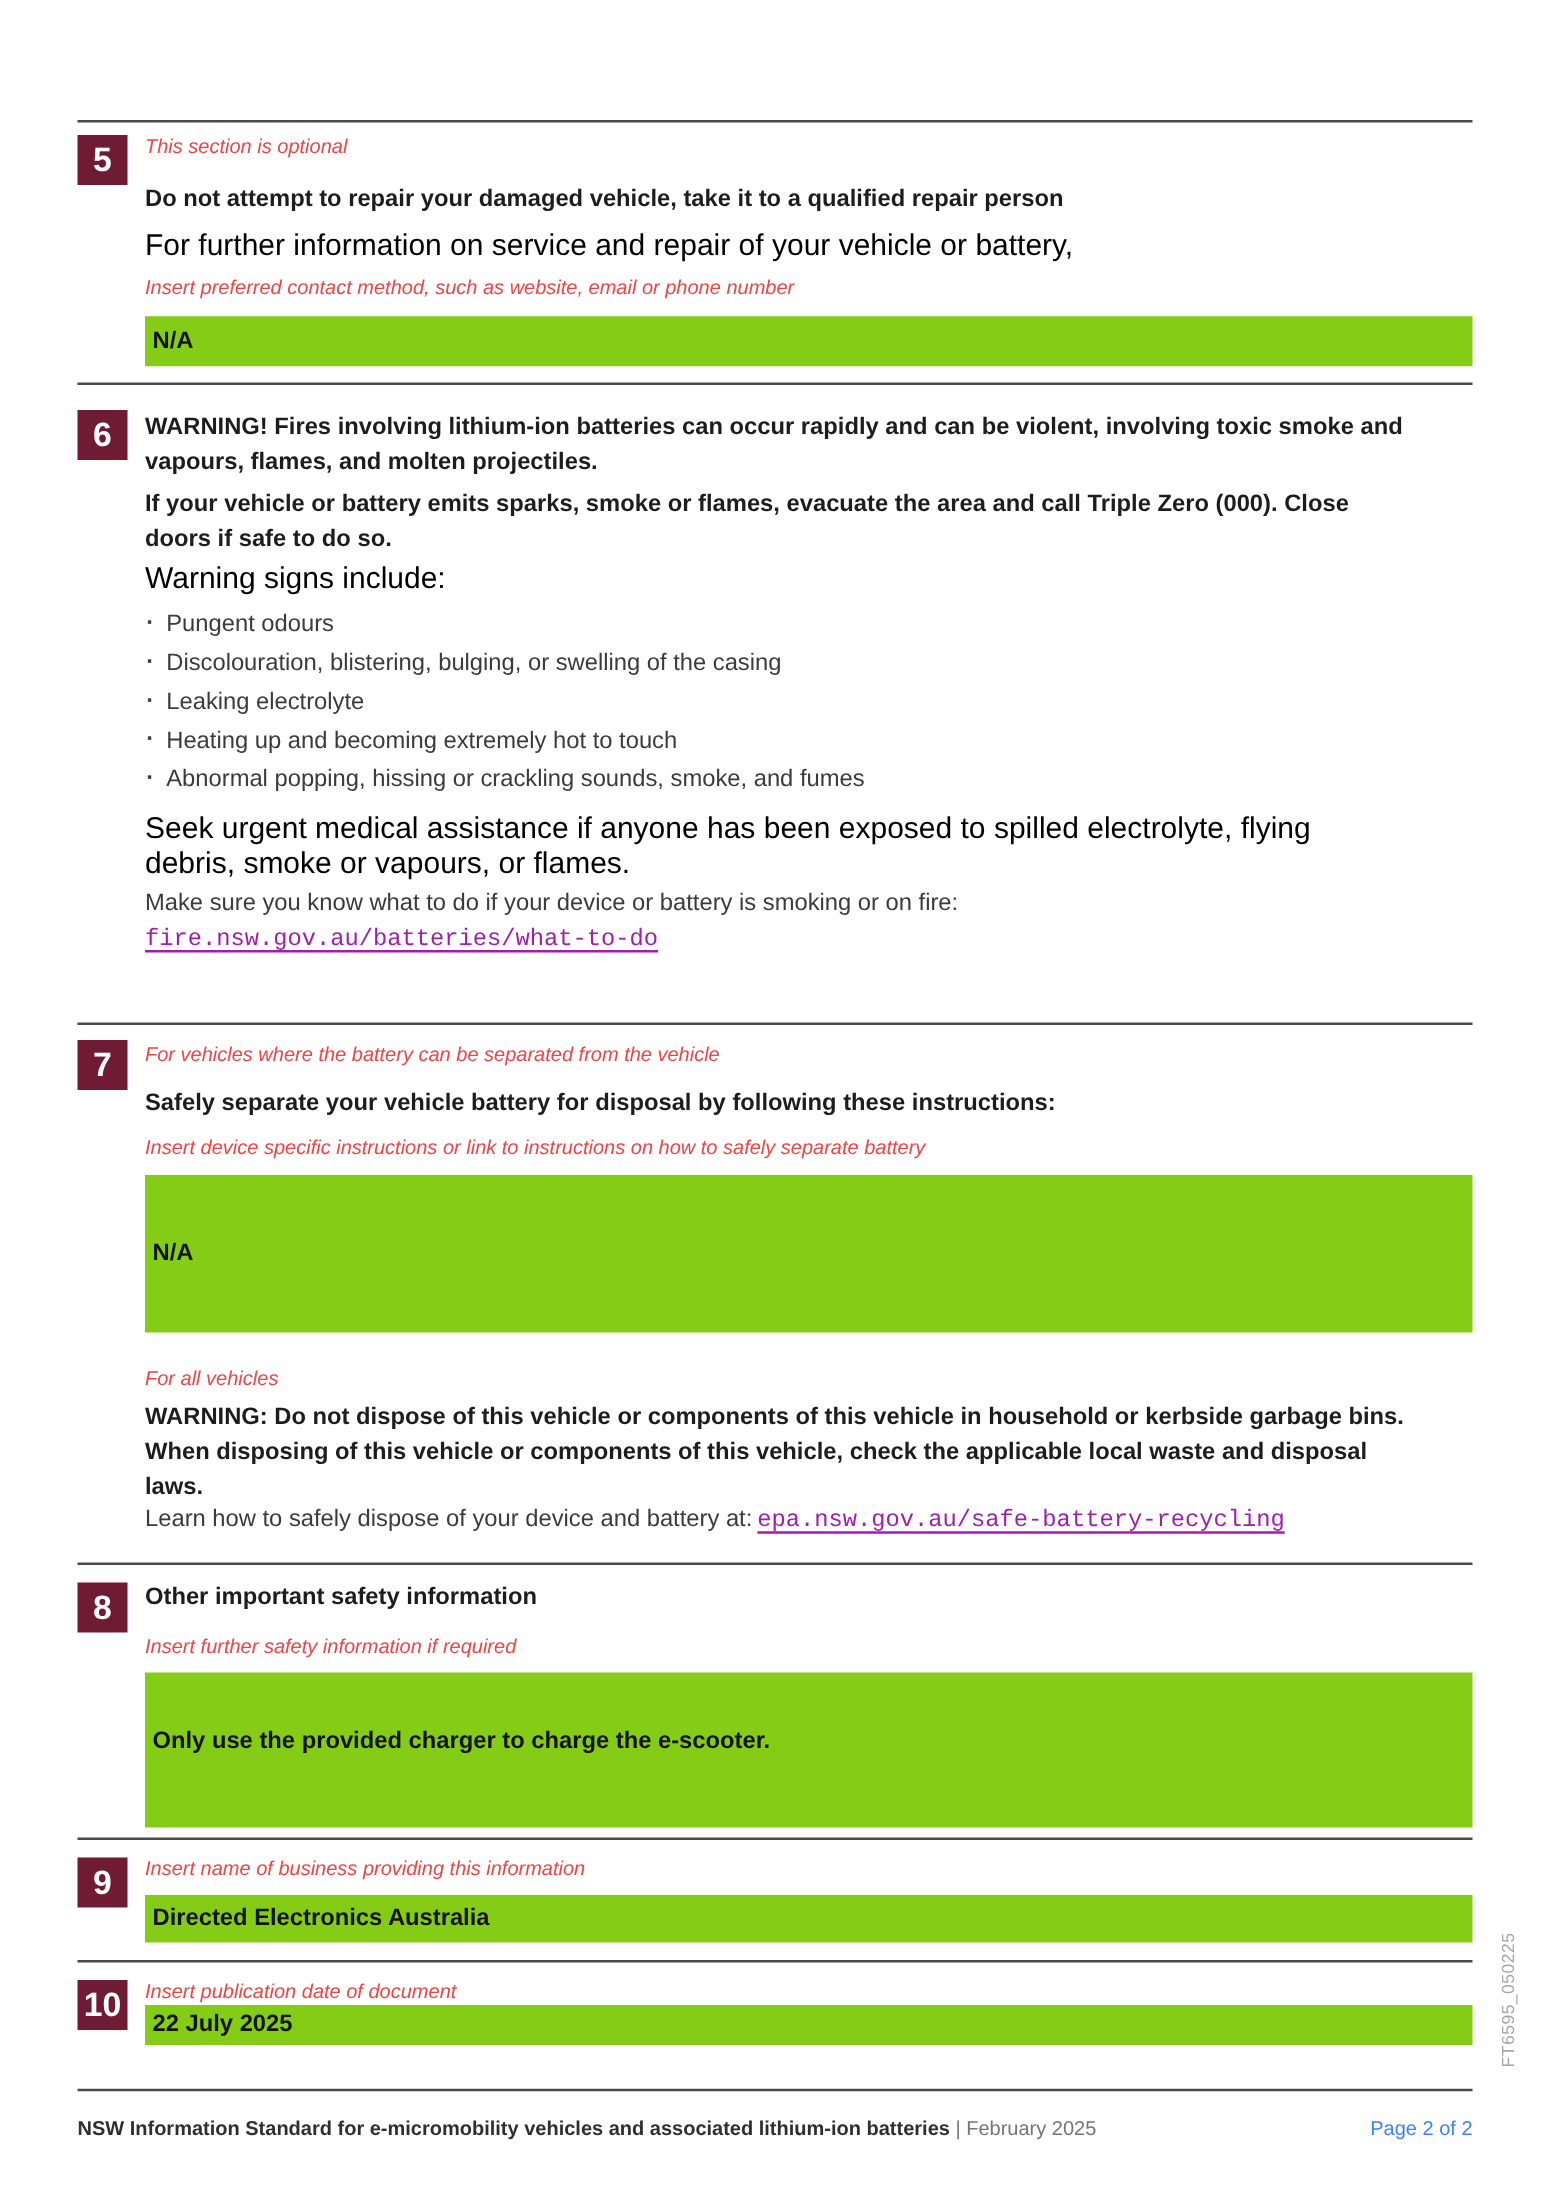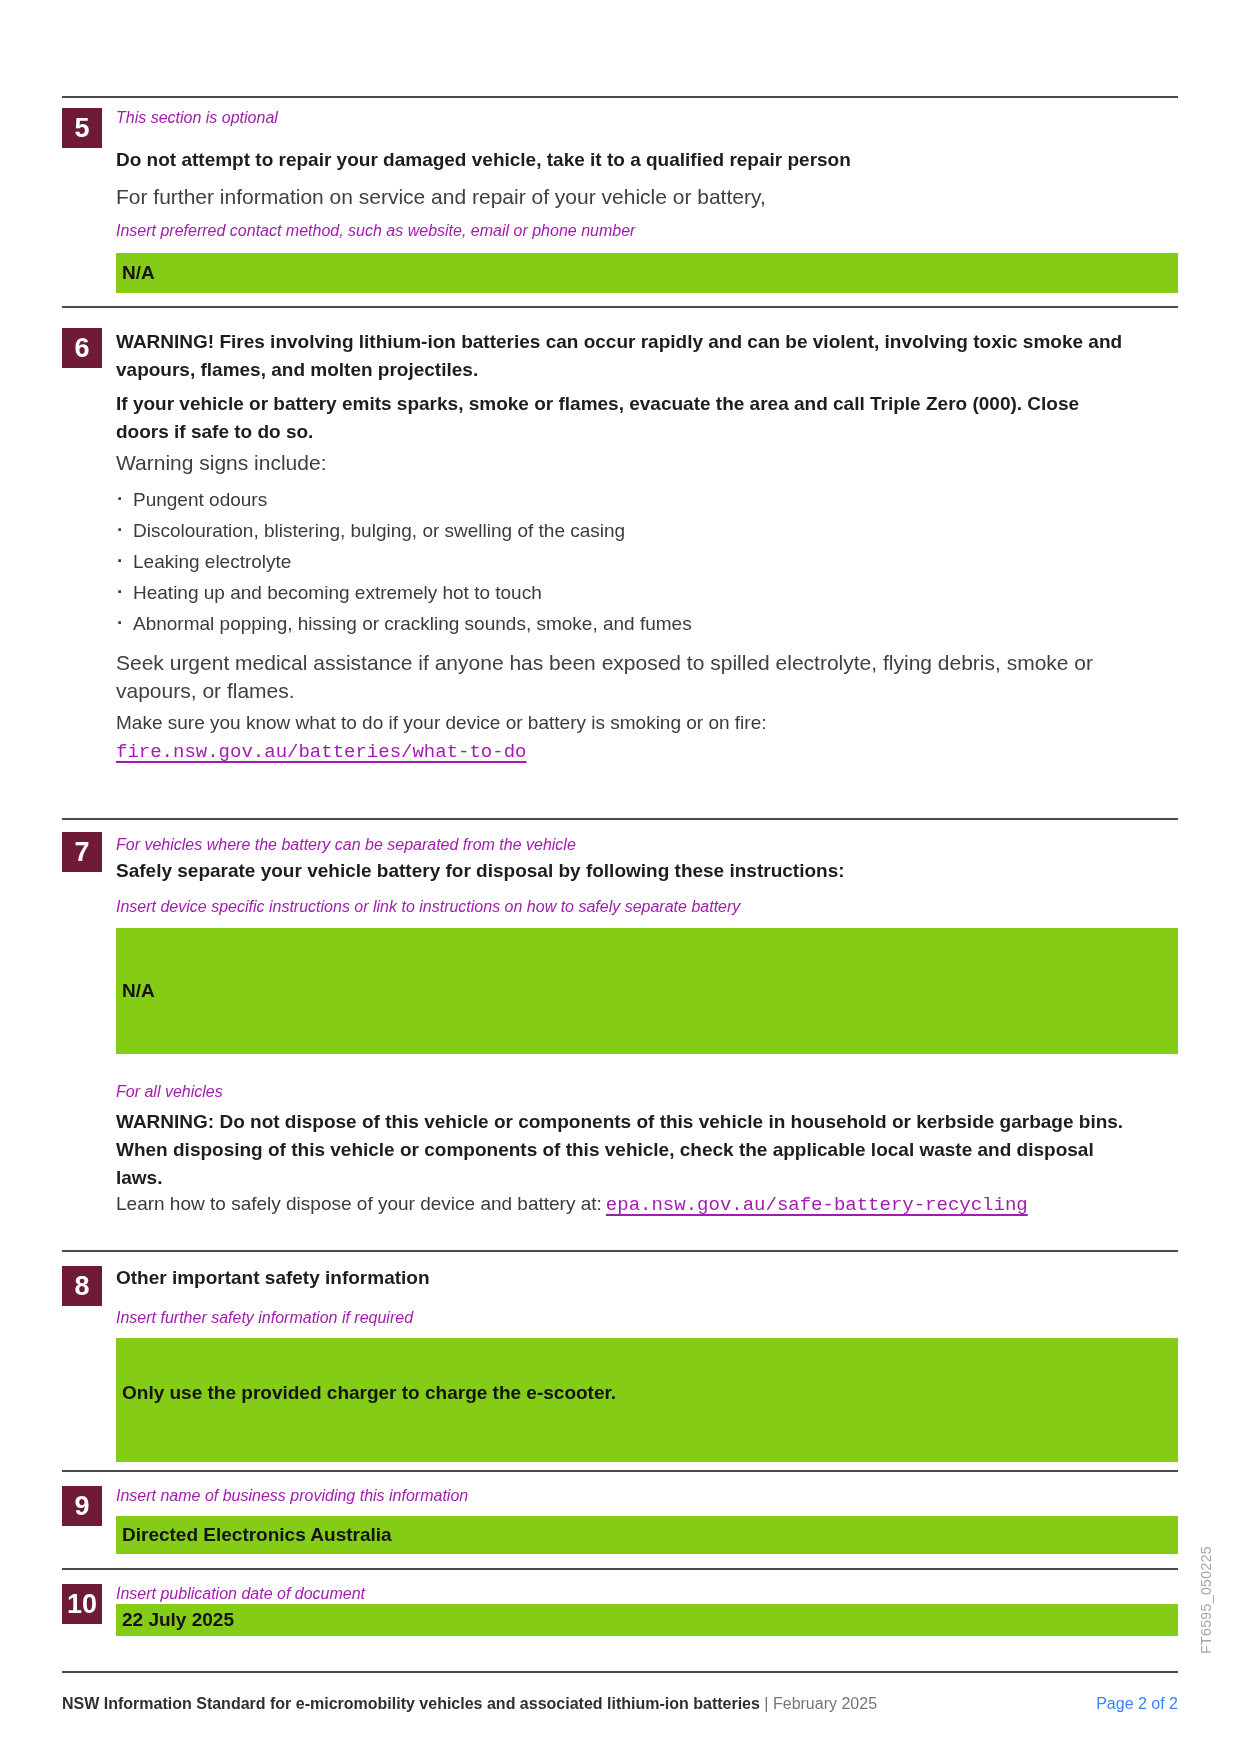--- a/index.html
+++ b/index.html
@@ -8,23 +8,23 @@
     font-family:"Liberation Sans",sans-serif;color:#3b3b3b;overflow:hidden;
   }
   .sec{position:absolute;left:62px;width:1116px;border-top:2px solid #4a4a4a;box-sizing:border-box;}
   .sec-inner{display:flex;align-items:flex-start;}
   .badge{
     width:40px;height:40px;background:#701B35;color:#ffffff;flex:none;
     display:flex;align-items:center;justify-content:center;
     font-weight:bold;font-size:27px;line-height:1;
   }
   .col{margin-left:14px;flex:1;min-width:0;}
-  .note{font-style:italic;font-size:16px;line-height:20px;color:#a21caf;}
+  .note{font-style:italic;font-size:16px;line-height:20px;color:#ef4444;}
   .h{font-weight:bold;font-size:19px;line-height:24px;color:#1d1d1d;max-width:1010px;}
-  .p{font-size:21px;line-height:24px;color:#404040;max-width:1000px;}
+  .p{font-size:24px;line-height:24px;color:#000000;max-width:1000px;}
   .pb{font-weight:bold;font-size:19px;line-height:28px;color:#1d1d1d;max-width:1010px;}
   .p28{line-height:28px;}
   .box{background:#84cc16;display:flex;align-items:center;padding-left:6px;box-sizing:border-box;}
   .v{font-weight:bold;font-size:19px;color:#141414;}
   ul.signs{list-style:none;margin:13px 0 0 0;padding:0;max-width:1000px;}
   ul.signs li{position:relative;padding-left:17px;font-size:19px;line-height:24px;margin-bottom:7px;color:#3b3b3b;}
   ul.signs li:last-child{margin-bottom:0;}
   ul.signs li::before{content:"\00B7";position:absolute;left:1px;top:-1px;font-weight:bold;color:#3b3b3b;}
   a.link{color:#a21caf;text-decoration:underline;text-underline-offset:4px;text-decoration-thickness:1.5px;cursor:pointer;font-family:Liberation Mono, monospace;}
   a.block-link{display:inline-block;}
@@ -37,21 +37,21 @@
   
   .s6{top:306px;} .s6 .sec-inner{padding-top:20px;}
   .s6 .w2{margin-top:6px;}
   .s6 .signs-intro{margin-top:5px;}
   .s6 .never{margin-top:12px;}
   .s6 .seek{margin-top:13px;}
   .s6 .fire{margin-top:4px;font-size:19px;line-height:28px;}
   
   .s7{top:818px;} .s7 .sec-inner{padding-top:12px;}
   .s7 .cnote{margin-top:3px;}
-  .s7 .h{margin-top:4px;}
+  .s7 .h{margin-top:16px;}
   .s7 .inote{margin-top:14px;}
   .s7 .box{margin-top:11px;height:126px;}
   .s7 .allv{margin-top:28px;}
   .s7 .w3{margin-top:6px;}
   .s7 .learn{margin-top:0;font-size:19px;line-height:24px;}
   .s7 .learn a{margin-left:4px;}
   
   .s8{top:1250px;} .s8 .sec-inner{padding-top:14px;}
   .s8 .inote{margin-top:18px;}
   .s8 .box{margin-top:10px;height:124px;}

